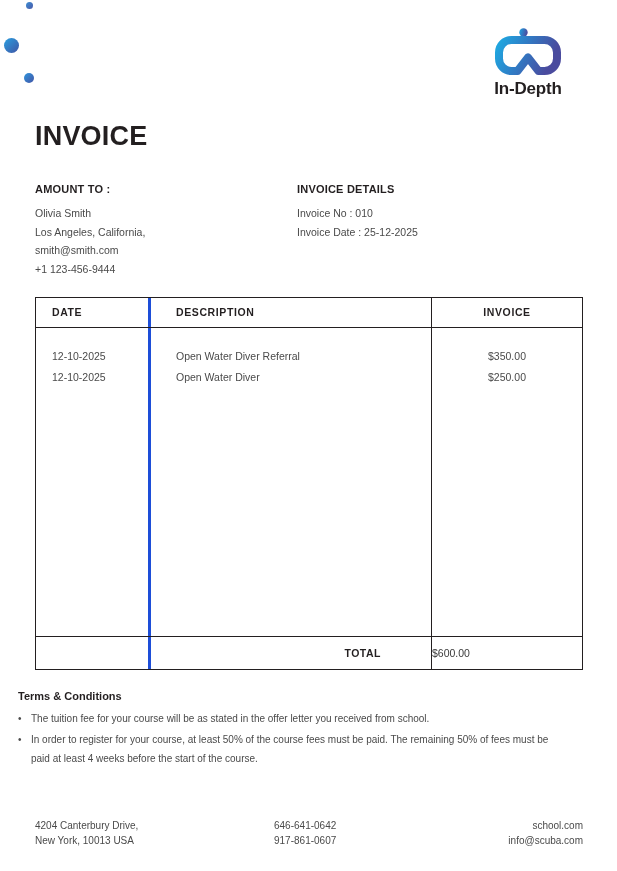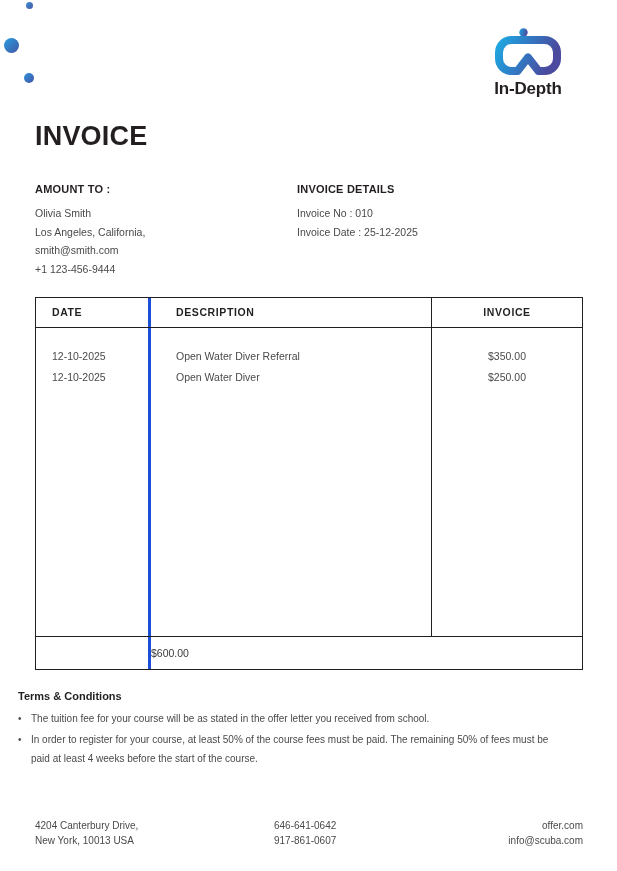--- a/index.html
+++ b/index.html
@@ -275,20 +275,21 @@
       <div class="cell-line">Open Water Diver Referral</div>
       <div class="cell-line">Open Water Diver</div>
     </div>
     <div class="c-amount">
       <div class="cell-line">$350.00</div>
       <div class="cell-line">$250.00</div>
     </div>
   </div>
   <div class="t-row t-total">
     <div class="c-date"></div>
+    <div class="c-desc">TOTAL</div>
     <div class="c-amount">$600.00</div>
   </div>
 </div>
 
 <div class="terms">
   <div class="terms-title">Terms &amp; Conditions</div>
   <div class="terms-item">
     <span class="bullet">•</span>
     <span class="terms-text">The tuition fee for your course will be as stated in the offer letter you received from school.</span>
   </div>
@@ -301,16 +302,16 @@
 <div class="footer">
   <div class="f-col f-addr">
     <div class="f-line">4204 Canterbury Drive,</div>
     <div class="f-line">New York, 10013 USA</div>
   </div>
   <div class="f-col f-phone">
     <div class="f-line">646-641-0642</div>
     <div class="f-line">917-861-0607</div>
   </div>
   <div class="f-col f-web">
-    <div class="f-line">offer.com</div>
+    <div class="f-line">school.com</div>
     <div class="f-line">info@scuba.com</div>
   </div>
 </div>
 
 </body></html>

